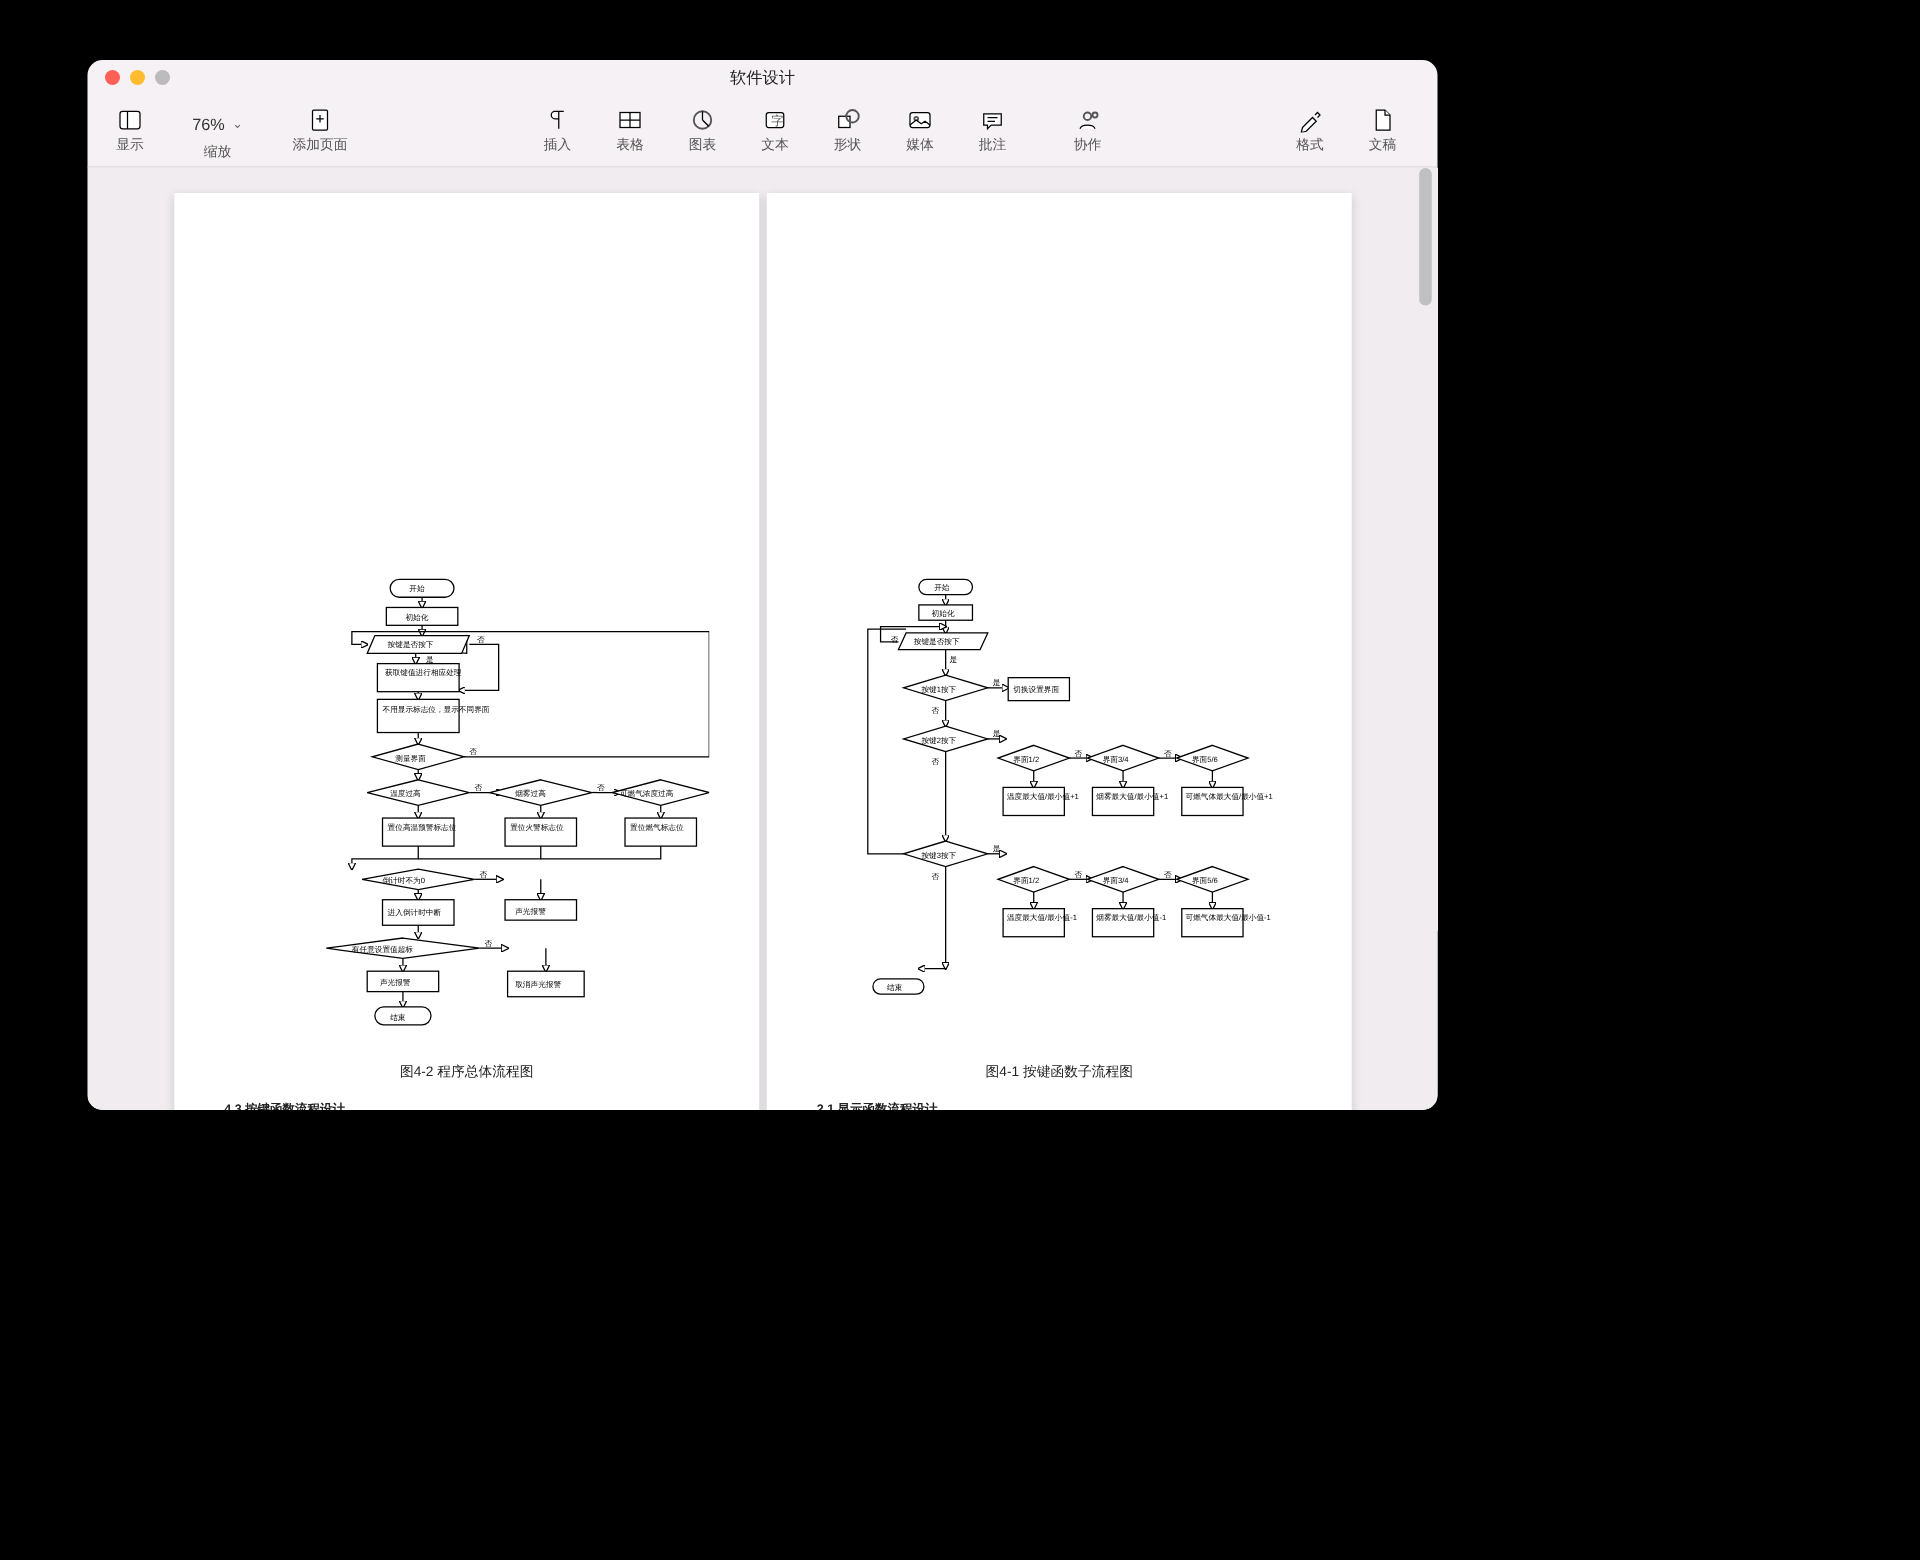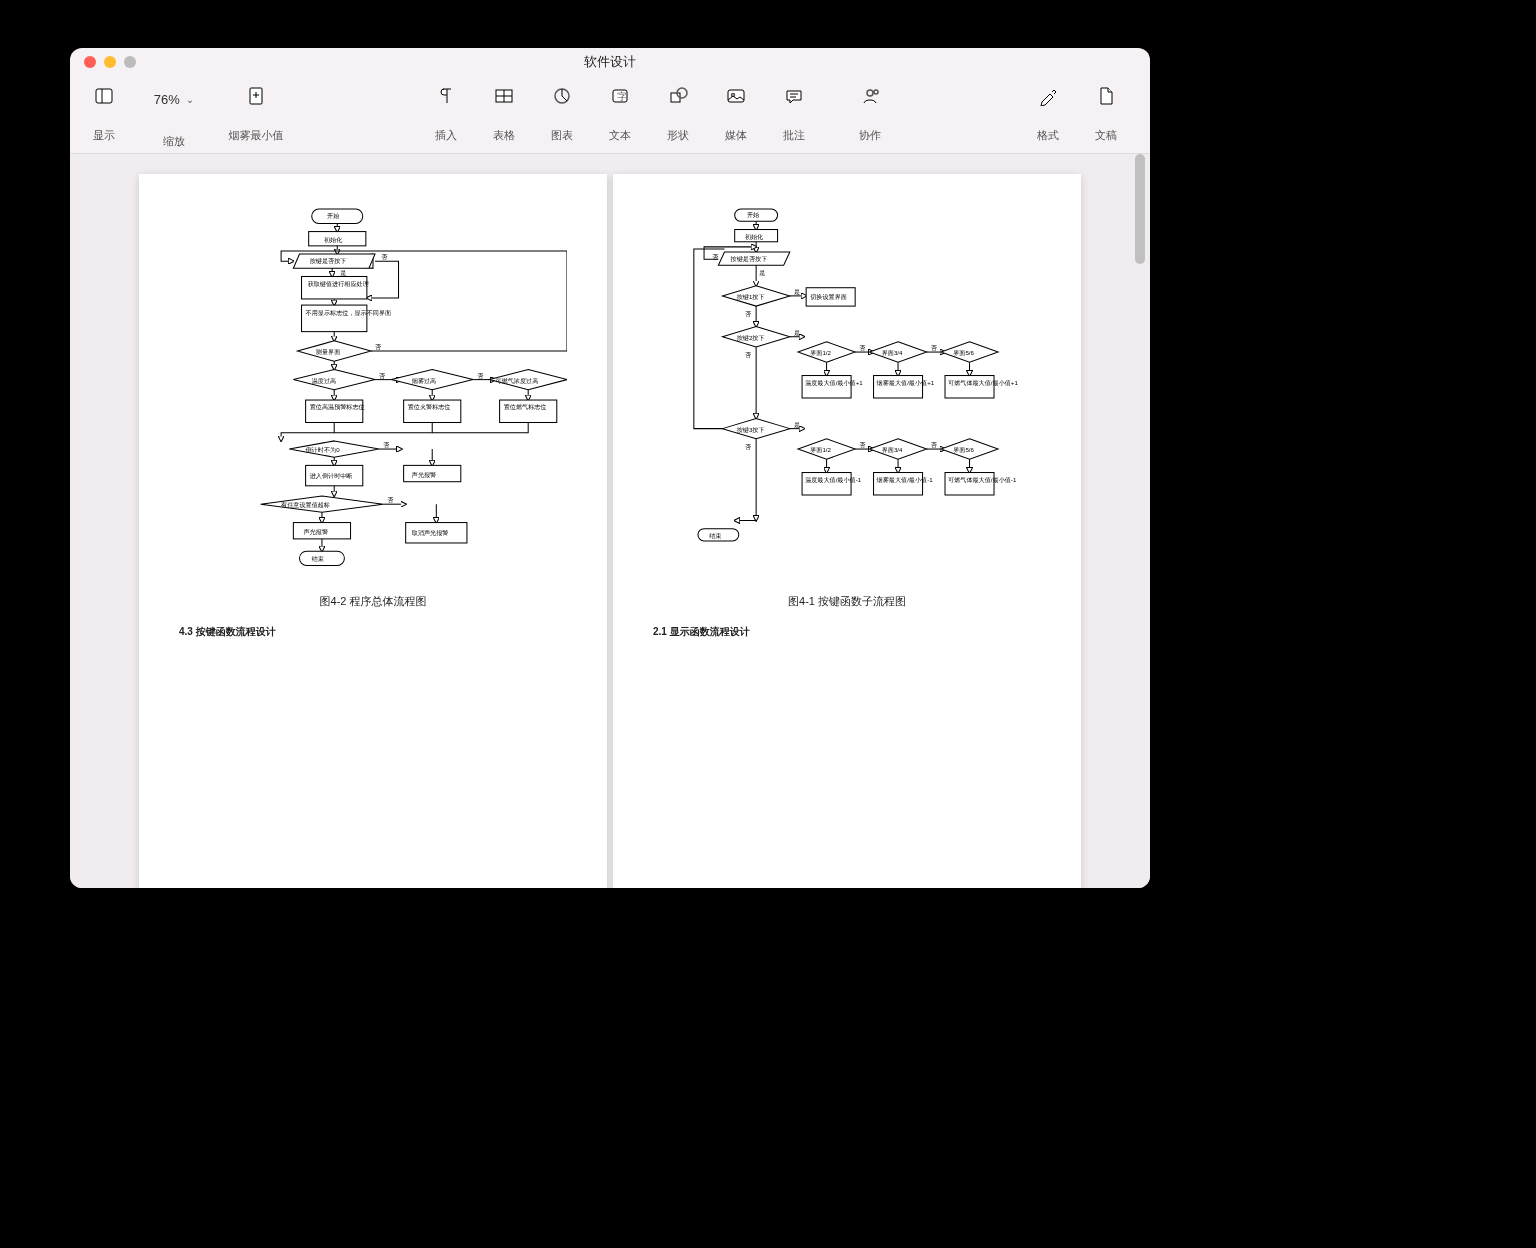--- a/index.html
+++ b/index.html
@@ -24,31 +24,31 @@
   .traffic { display:flex; gap:8px; margin-left:14px; }
   .dot { width:12px; height:12px; border-radius:50%; }
   .title-text { position:absolute; left:0; right:0; text-align:center; font-size:13px; color:#222; font-weight:500; }
   .toolbar {
     display:flex; align-items:flex-start; padding:8px 10px 4px; gap:0;
     border-bottom:1px solid var(--border);
   }
   .tgroup { display:flex; flex-direction:column; align-items:center; min-width:48px; margin-right:10px; }
   .tgroup.wide { min-width:72px; }
   .tbtn { height:24px; display:flex; align-items:center; justify-content:center; color:#555; }
-  .tlabel { font-size:11px; color:#555; margin-top:20px; }
+  .tlabel { font-size:11px; color:#555; margin-top:0; }
   .zoom-ctl { display:flex; align-items:center; gap:6px; border:1px solid transparent; border-radius:4px; padding:2px 8px; font-size:13px; color:#333; }
   .zoom-ctl .chev { font-size:10px; color:#666; }
   .spacer { flex:1; }
   .content { flex:1; background:#f0ecef; display:flex; overflow:auto; padding:20px 0; gap:0; justify-content:center; position:relative;}
   .scrollbar { position:absolute; right:2px; top:0; width:16px; bottom:0; }
   .scroll-thumb { position:absolute; right:3px; top:0; width:10px; height:110px; background:#c0c0c0; border-radius:5px; }
   .page {
     width:468px; height:786px; background:var(--bg-page); box-shadow:0 2px 8px rgba(0,0,0,.15);
     margin:0 3px; padding:30px 40px; box-sizing:border-box; font-size:11px; color:#222;
-    display:flex; flex-direction:column;
+    display:flex; flex-direction:column;justify-content:flex-end;
   }
   .fig-area { flex:0 0 auto; }
   .fig-svg { width:100%; }
   .fig-caption { text-align:center; font-size:11px; margin:10px 0 14px; }
   .sec-heading { font-size:10px; font-weight:bold; margin:2px 0 16px; }
   .body-text { font-size:11px; line-height:1.85; text-indent:2em; text-align:justify; }
   svg text { font-size:6px; fill:#000; }
   svg rect, svg path, svg polygon { fill:#fff; stroke:#000; stroke-width:1; }
   svg line, svg polyline { stroke:#000; stroke-width:1; fill:none; }
   svg .arrow { marker-end:url(#ah); }
@@ -85,21 +85,21 @@
       <div class="tlabel">缩放</div>
     </div>
     <div class="tgroup wide">
       <div class="tbtn">
           <svg class="icon">
             <rect x="4" y="2" width="12" height="16" rx="1"></rect>
             <line x1="10" y1="6" x2="10" y2="12"></line>
             <line x1="7" y1="9" x2="13" y2="9"></line>
           </svg>
         </div>
-      <div class="tlabel">烟雾最小值</div>
+      <div class="tlabel">添加页面</div>
     </div>
 
     <div style="width:120px"></div>
 
     <div class="tgroup">
       <div class="tbtn">
           <svg class="icon">
             <path d="M7 3h8M11 3v14M8 3a3 3 0 000 6h3"></path>
           </svg>
         </div>

